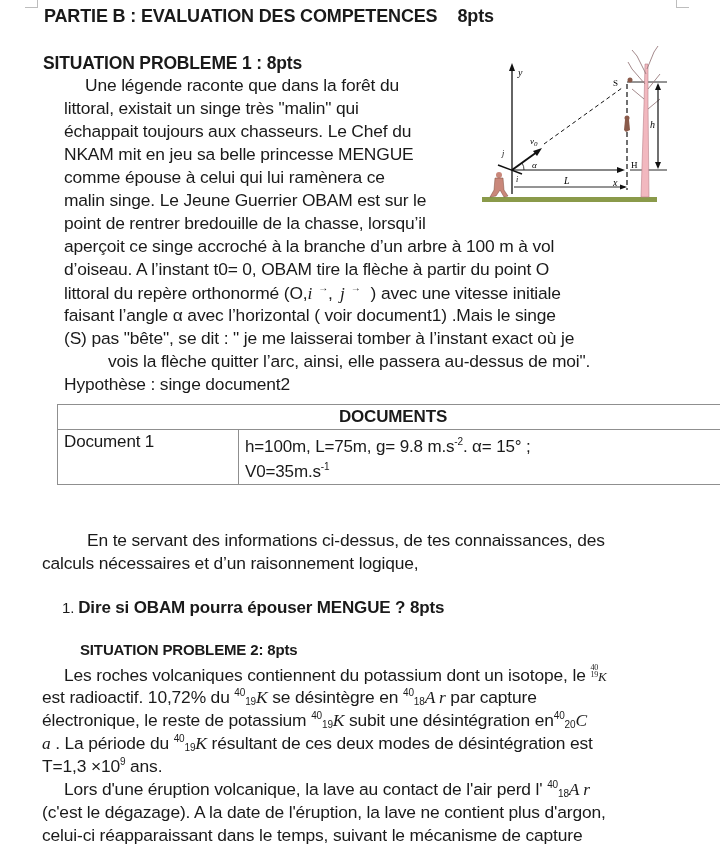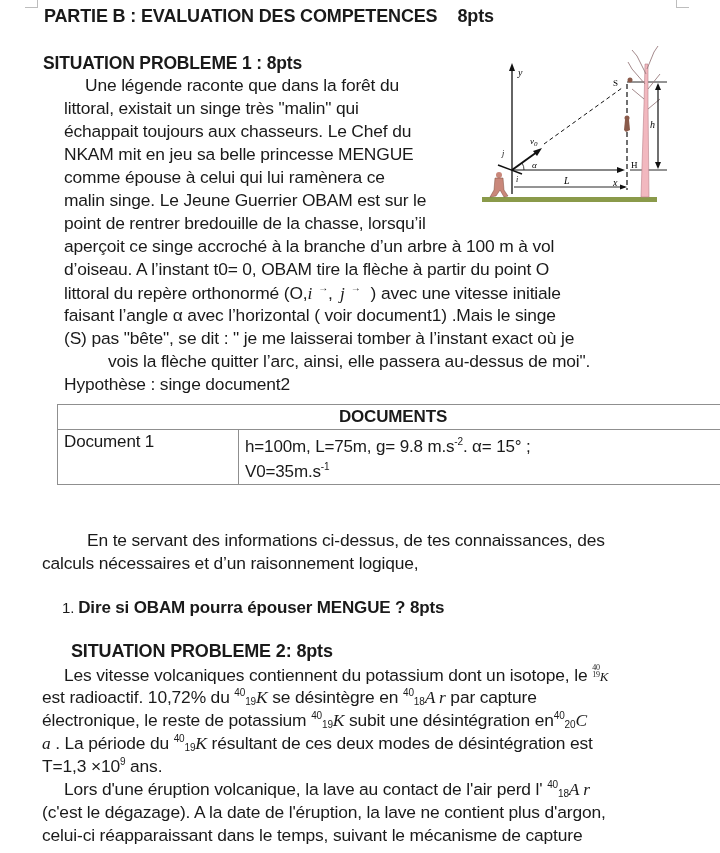--- a/index.html
+++ b/index.html
@@ -134,26 +134,26 @@
 </tbody>
   </table>
 
 <div class="line" style="left:87px; top:530px;">En te servant des informations ci-dessus, de tes connaissances,  des</div>
 <div class="line" style="left:42px; top:553px;">calculs nécessaires et d’un raisonnement logique,</div>
 
 <div class="line bold" style="left:62px; top:598px; font-size:17px;">
   <span style="font-size:15px;font-weight:normal;">1.</span><span style="display:inline-block;width:4px;"></span><span>Dire si OBAM pourra épouser MENGUE ? 8pts</span>
 </div>
 
-<div class="line bold" style="left:71px; top:641px; font-size:18px;">
+<div class="line bold" style="left:80px; top:641px; font-size:15px;">
   <span class="u">SITUATION PROBLEME 2</span><span>: 8pts</span>
 </div>
 
 <div class="line" style="left:64px; top:664px;">
-  <span>Les vitesse volcaniques contiennent du potassium dont un isotope, le </span><span class="stack"><span>40</span><br><span>19</span></span><span class="nuc" style="font-size:13px;">K</span>
+  <span>Les roches volcaniques contiennent du potassium dont un isotope, le </span><span class="stack"><span>40</span><br><span>19</span></span><span class="nuc" style="font-size:13px;">K</span>
 </div>
 <div class="line" style="left:42px; top:687px;">
   <span>est radioactif. 10,72% du </span><span class="sup">40</span><span class="sub">19</span><span class="nuc">K</span><span> se désintègre en </span><span class="sup">40</span><span class="sub">18</span><span class="nuc">A r</span><span> par capture</span>
 </div>
 <div class="line" style="left:42px; top:710px;">
   <span>électronique, le reste de potassium </span><span class="sup">40</span><span class="sub">19</span><span class="nuc">K</span><span> subit une désintégration  en</span><span class="sup">40</span><span class="sub">20</span><span class="nuc">C</span>
 </div>
 <div class="line" style="left:42px; top:733px;">
   <span class="nuc">a</span><span> . La période du </span><span class="sup">40</span><span class="sub">19</span><span class="nuc">K</span><span> résultant de ces deux modes de désintégration est</span>
 </div>

